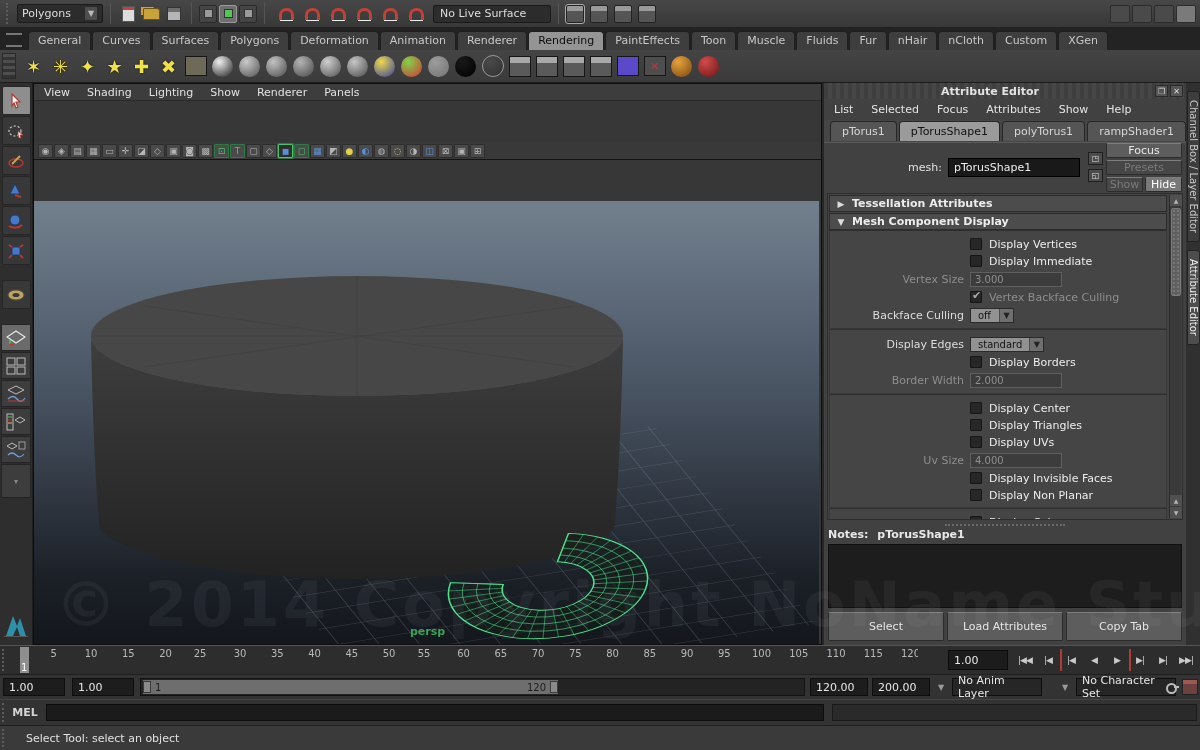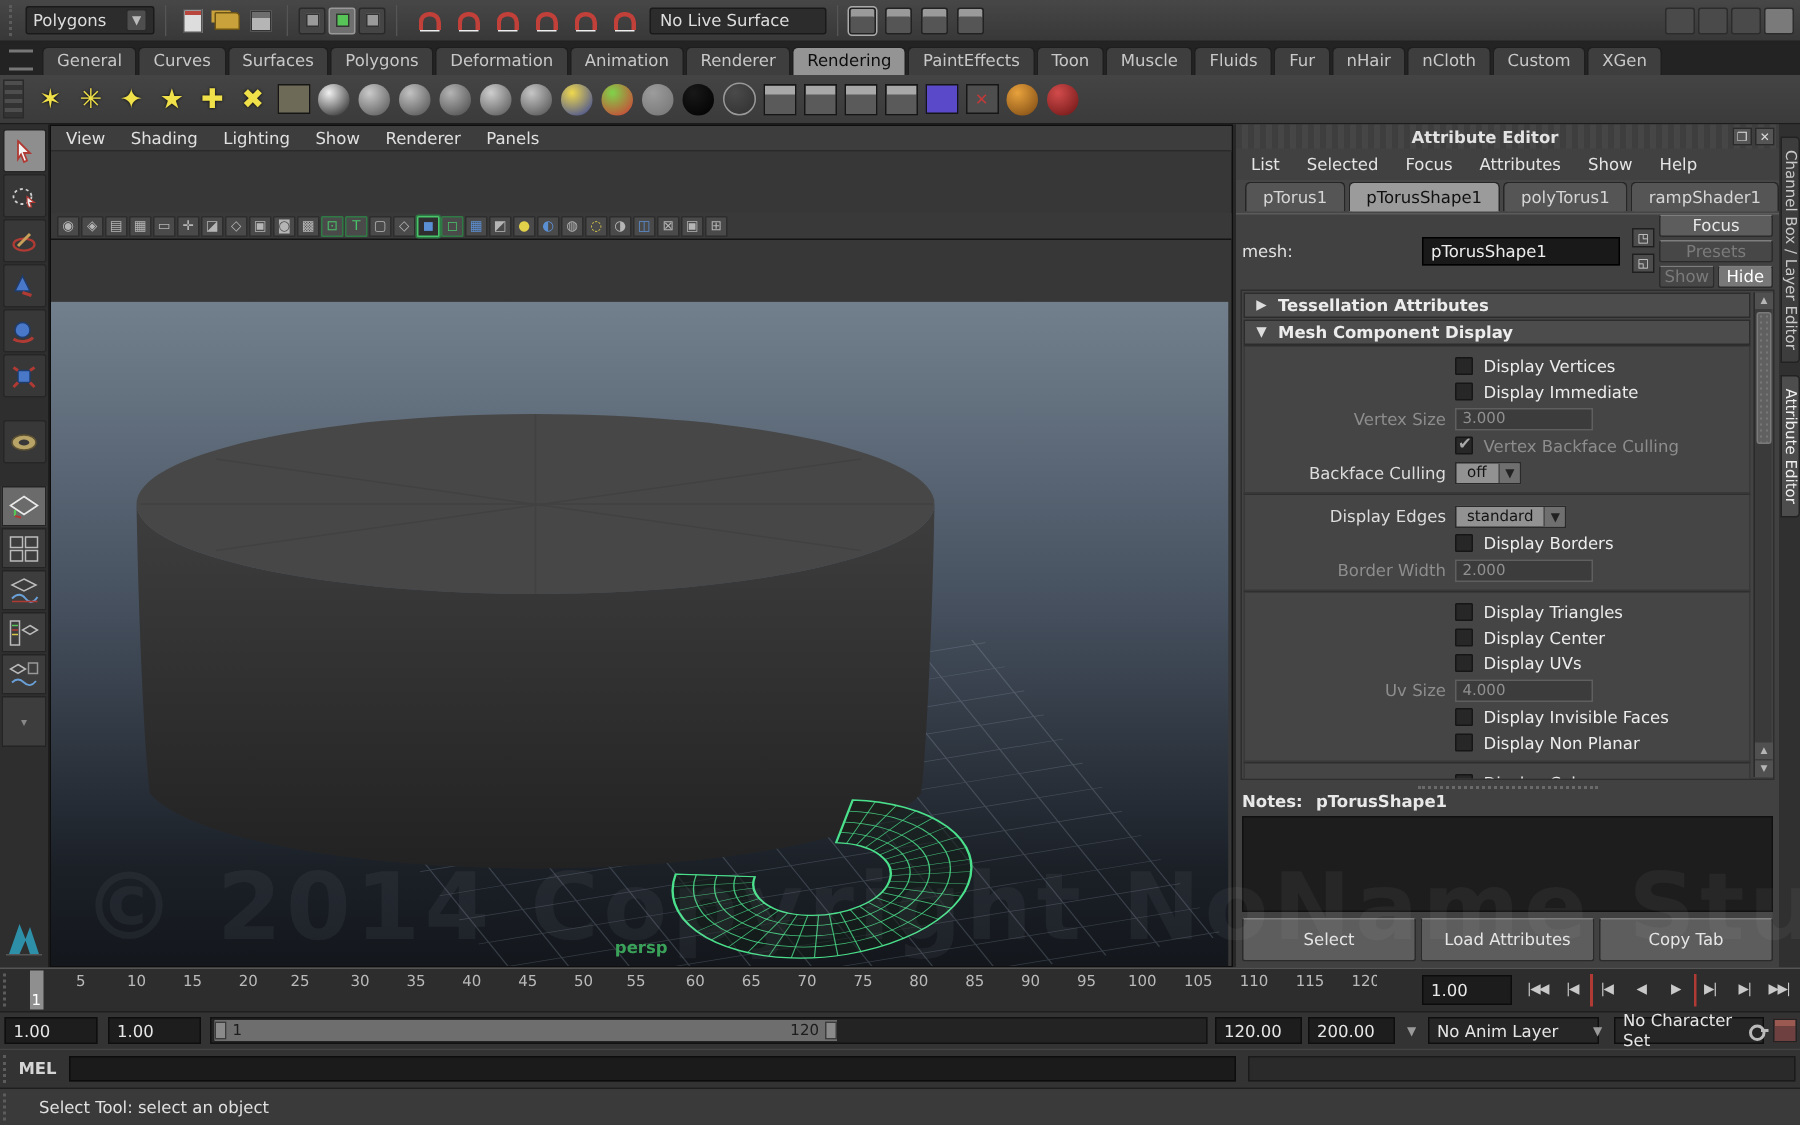--- a/index.html
+++ b/index.html
@@ -112,21 +112,21 @@
   #ae-title{flex:1;text-align:center;font-weight:bold;color:#e2e2e2;}
   .winbtn{width:13px;height:12px;background:#555;border:1px solid #2a2a2a;color:#ddd;font-size:8px;
         display:flex;align-items:center;justify-content:center;margin-left:2px;}
   #ae-menus{height:21px;display:flex;align-items:center;gap:18px;padding-left:10px;color:#e4e4e4;}
   #ae-tabbar{height:23px;display:flex;align-items:center;padding:0 6px;border-bottom:1px solid #5a5a5a;
         background:#464646;}
   .aetab{padding:3px 11px;margin-right:2px;background:#555;color:#d5d5d5;border:1px solid #262626;
         border-bottom:none;border-radius:4px 4px 0 0;}
   .aetab.active{background:#9b9b9b;color:#101010;}
   #ae-meshrow{height:48px;display:flex;align-items:center;padding:0 4px;}
-  #ae-meshrow .mlabel{width:120px;padding-right:6px;color:#e2e2e2;}
+  #ae-meshrow .mlabel{width:120px;text-align:right;padding-right:6px;color:#e2e2e2;}
   #mesh-field{width:132px;height:19px;background:#191919;border:1px solid #000;color:#ececec;
         display:flex;align-items:center;padding:0 5px;}
   .miniarrows{display:flex;flex-direction:column;gap:4px;margin-left:8px;}
   .minibtn{width:15px;height:13px;border:1px solid #1f1f1f;background:#4c4c4c;color:#ddd;font-size:8px;
         display:flex;align-items:center;justify-content:center;}
   .ae-btn-col{margin-left:auto;display:flex;flex-direction:column;gap:2px;width:76px;}
   .aebtn{height:15px;background:#5d5d5d;border:1px solid #2b2b2b;border-top-color:#7e7e7e;
         color:#e8e8e8;display:flex;align-items:center;justify-content:center;border-radius:2px;}
   .aebtn.disabled{color:#7b7b7b;background:#474747;}
   .showhide{display:flex;gap:2px;}
@@ -668,26 +668,26 @@
             </div>
             <div class="ae-row field disabled">
               <span class="lbl">Border Width</span>
               <span class="fld">2.000</span>
             </div>
           </div>
           <div class="ae-group">
             <div class="ae-row checkbox">
               <span class="lbl"></span>
               <span class="cb"></span>
+              <span class="cblbl">Display Center</span>
+            </div>
+            <div class="ae-row checkbox">
+              <span class="lbl"></span>
+              <span class="cb"></span>
               <span class="cblbl">Display Triangles</span>
-            </div>
-            <div class="ae-row checkbox">
-              <span class="lbl"></span>
-              <span class="cb"></span>
-              <span class="cblbl">Display Center</span>
             </div>
             <div class="ae-row checkbox">
               <span class="lbl"></span>
               <span class="cb"></span>
               <span class="cblbl">Display UVs</span>
             </div>
             <div class="ae-row field disabled">
               <span class="lbl">Uv Size</span>
               <span class="fld">4.000</span>
             </div>
@@ -806,21 +806,21 @@
       <span class="rhandle" style="right:0;"></span>
     </div>
   </div>
   <div class="rfield" style="left:810px;width:58px;">
       <span>120.00</span>
     </div>
   <div class="rfield" style="left:872px;width:58px;">
       <span>200.00</span>
     </div>
   <span class="rcaret" style="left:938px;">▼</span>
-  <div class="rfield" style="left:952px;width:114px;background:#262626;">
+  <div class="rfield" style="left:952px;width:90px;background:#262626;">
       <span>No Anim Layer</span>
     </div>
   <span class="rcaret" style="left:1062px;">▼</span>
   <div class="rfield" style="left:1076px;width:100px;background:#262626;">
       <span>No Character Set</span>
     </div>
   <span id="key-icon"></span>
   <span id="autokey"></span>
 </div>
 

